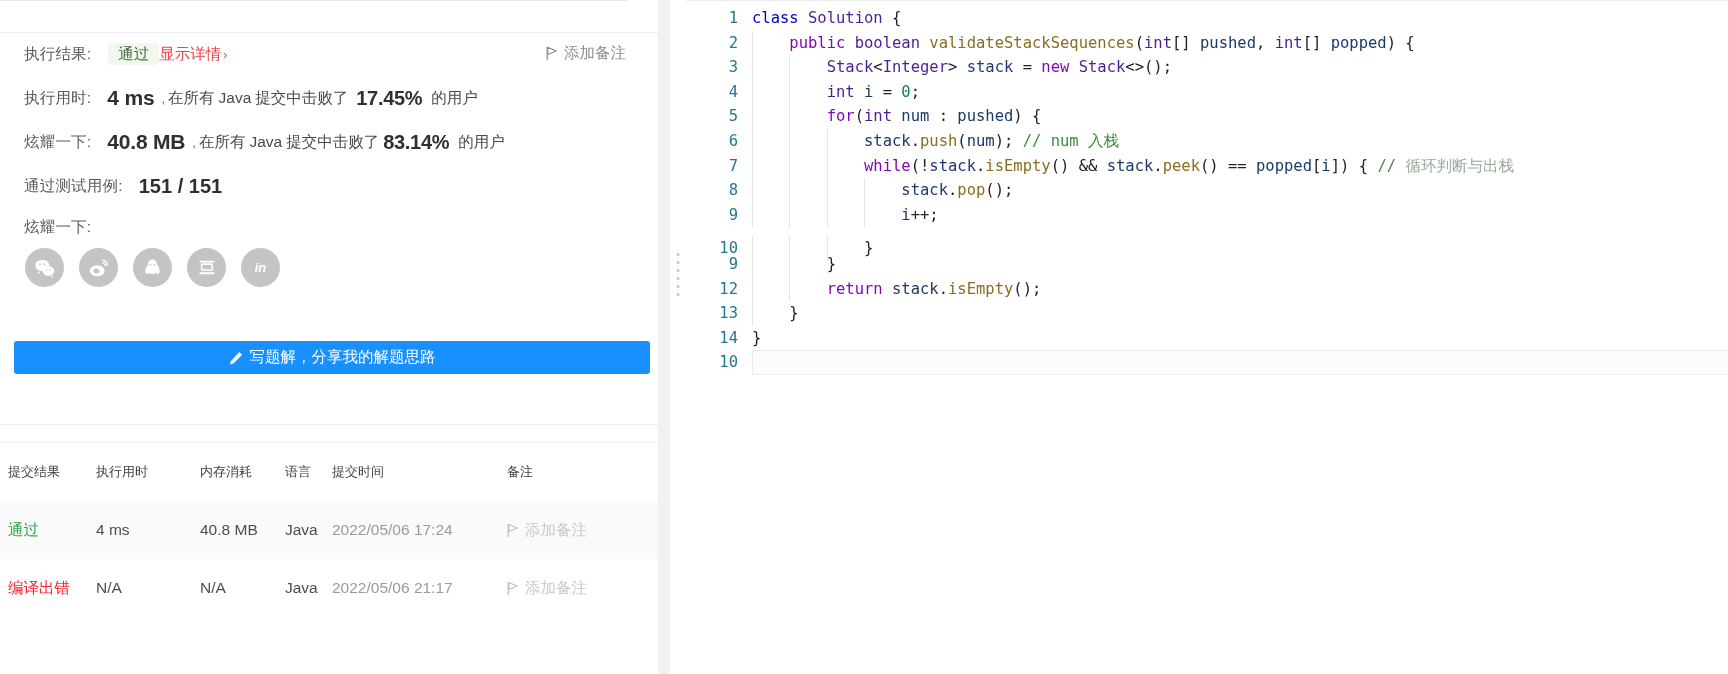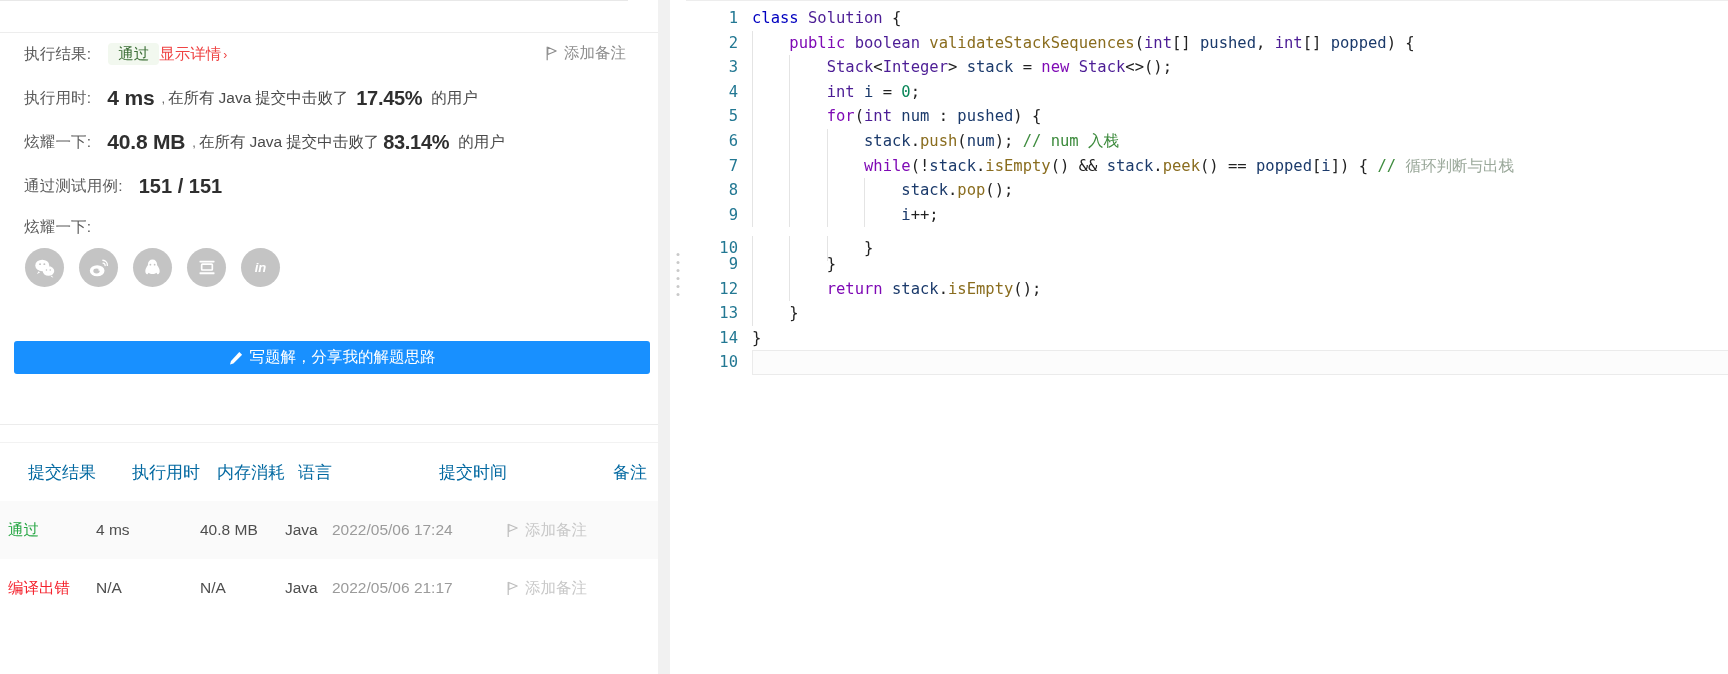--- a/index.html
+++ b/index.html
@@ -108,21 +108,21 @@
   .split-rule {
     position: absolute; left: 0; top: 424px; width: 658px; height: 1px; background: #ececec;
   }
   .split-rule2 {
     position: absolute; left: 0; top: 442px; width: 658px; height: 1px; background: #f2f2f2;
   }
 
   
   #sub-table { position: absolute; left: 0; top: 443px; width: 670px; }
   .t-row { display: flex; align-items: center; height: 58px; }
-  .t-head { height: 58px; color: #0369a1; font-size: 17px; text-align: right; }
+  .t-head { height: 58px; color: #404040; font-size: 13px; }
   .t-row.zebra { background: #fafafa; }
   .c0 { width: 96px; padding-left: 8px; }
   .c1 { width: 104px; }
   .c2 { width: 85px; }
   .c3 { width: 47px; }
   .c4 { width: 175px; }
   .c5 { width: 140px; }
   .t-body { font-size: 15.5px; color: #4e4e4e; }
   .st-pass { color: #28a745; font-size: 15.5px; }
   .st-err  { color: #f5222d; font-size: 15.5px; }

